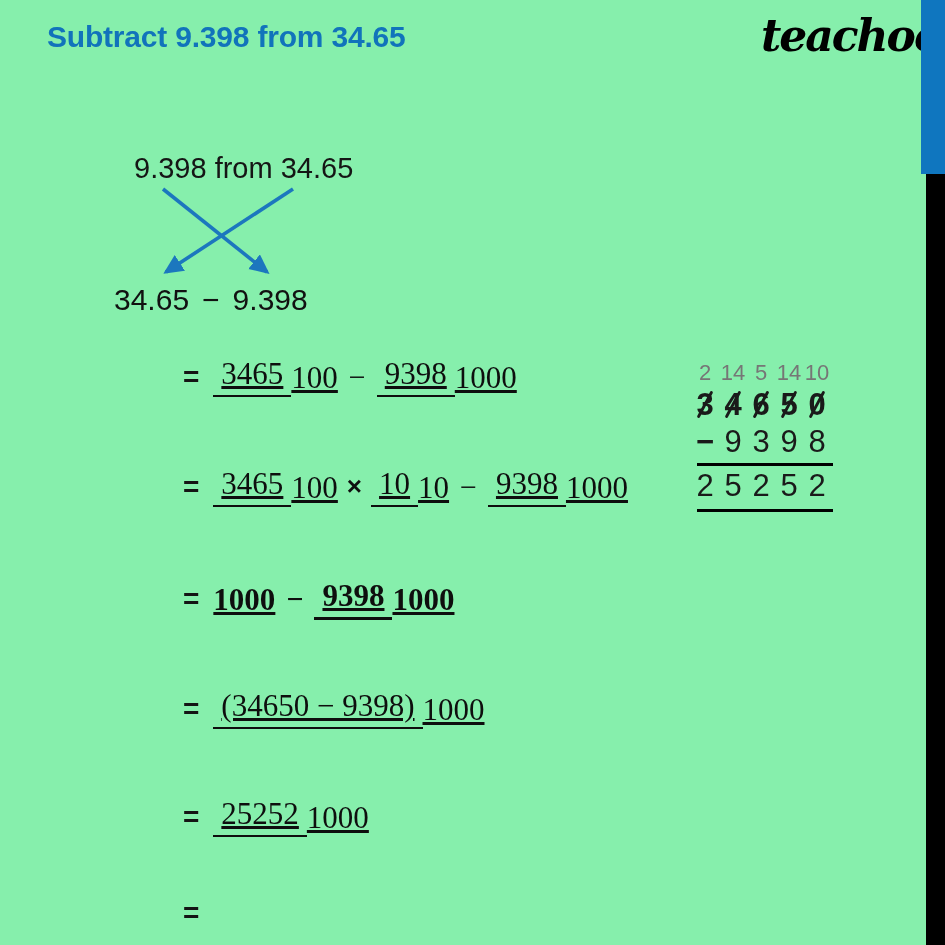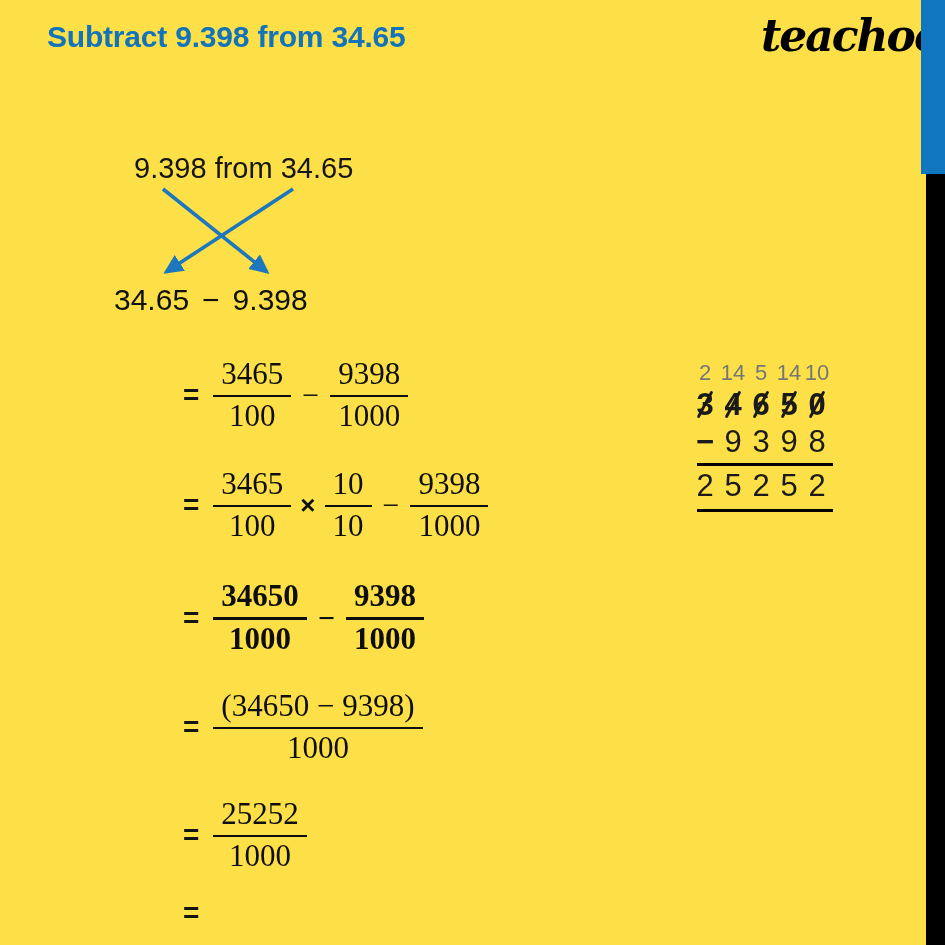--- a/index.html
+++ b/index.html
@@ -1,16 +1,16 @@
 <!DOCTYPE html>
 <html><head>
 <meta charset="utf-8">
 <style>
   html,body{margin:0;padding:0;background:#ffffff;}
-  .canvas{position:relative;width:945px;height:945px;background:#fde047;overflow:hidden;
+  .canvas{position:relative;width:945px;height:945px;background:#86efac;overflow:hidden;
           font-family:"Liberation Sans", sans-serif;color:#111;}
 
   
   .page-title{position:absolute;left:47px;top:20px;font-size:30px;font-weight:700;
               color:#1173BB;letter-spacing:-0.2px;}
   .logo{position:absolute;left:761px;top:10px;font-family:"DejaVu Serif", serif;
         font-style:italic;font-weight:700;font-size:44px;letter-spacing:-2px;color:#000;}
 
   
   .bar{position:absolute;}
@@ -21,22 +21,22 @@
   .src-line{position:absolute;left:134px;top:152px;font-size:29px;color:#151515;}
   .arrows{position:absolute;left:115px;top:186px;}
   .rearranged{position:absolute;left:114px;top:283px;font-size:30px;font-weight:400;color:#111;}
   .rearranged .opgap{margin:0 13px;}
 
   
   .eq{position:absolute;left:183px;display:flex;align-items:center;
       font-family:"Liberation Serif", serif;font-size:31px;color:#0e0e0e;}
   .eqsign{font-family:"Liberation Sans", sans-serif;font-weight:700;font-size:28px;
           margin-right:14px;color:#141414;}
-  .frac{display:inline-flex;flex-direction:column;align-items:center;text-align:center;
-        line-height:1.12;}
+  .frac{display:inline-flex;flex-direction:row;align-items:center;text-align:center;
+        line-height:1.12;text-decoration:underline;}
   .frac .num{border-bottom:2.5px solid #0e0e0e;padding:0 8px 3px;}
   .frac .den{padding-top:2px;}
   .op{margin:0 11px;font-size:30px;}
   .op.mult{font-family:"Liberation Sans", sans-serif;font-weight:700;font-size:26px;margin:0 9px;}
   .eq.bold{font-weight:700;}
   .eq.bold .frac .num{border-bottom-width:3px;}
   .eq.final .final-value{font-family:"Liberation Sans", sans-serif;font-weight:700;font-size:32px;}
 
   
   .colsub{position:absolute;left:691px;top:360px;width:150px;color:#1a1a1a;}
@@ -106,21 +106,20 @@
     <span class="op">−</span>
     <span class="frac">
       <span class="num">9398</span>
       <span class="den">1000</span>
     </span>
   </div>
 
   <div class="eq bold" style="top:579px">
     <span class="eqsign">=</span>
     <span class="frac">
-      <span class="num">34650</span>
       <span class="den">1000</span>
     </span>
     <span class="op">−</span>
     <span class="frac">
       <span class="num">9398</span>
       <span class="den">1000</span>
     </span>
   </div>
 
   <div class="eq" style="top:689px">

